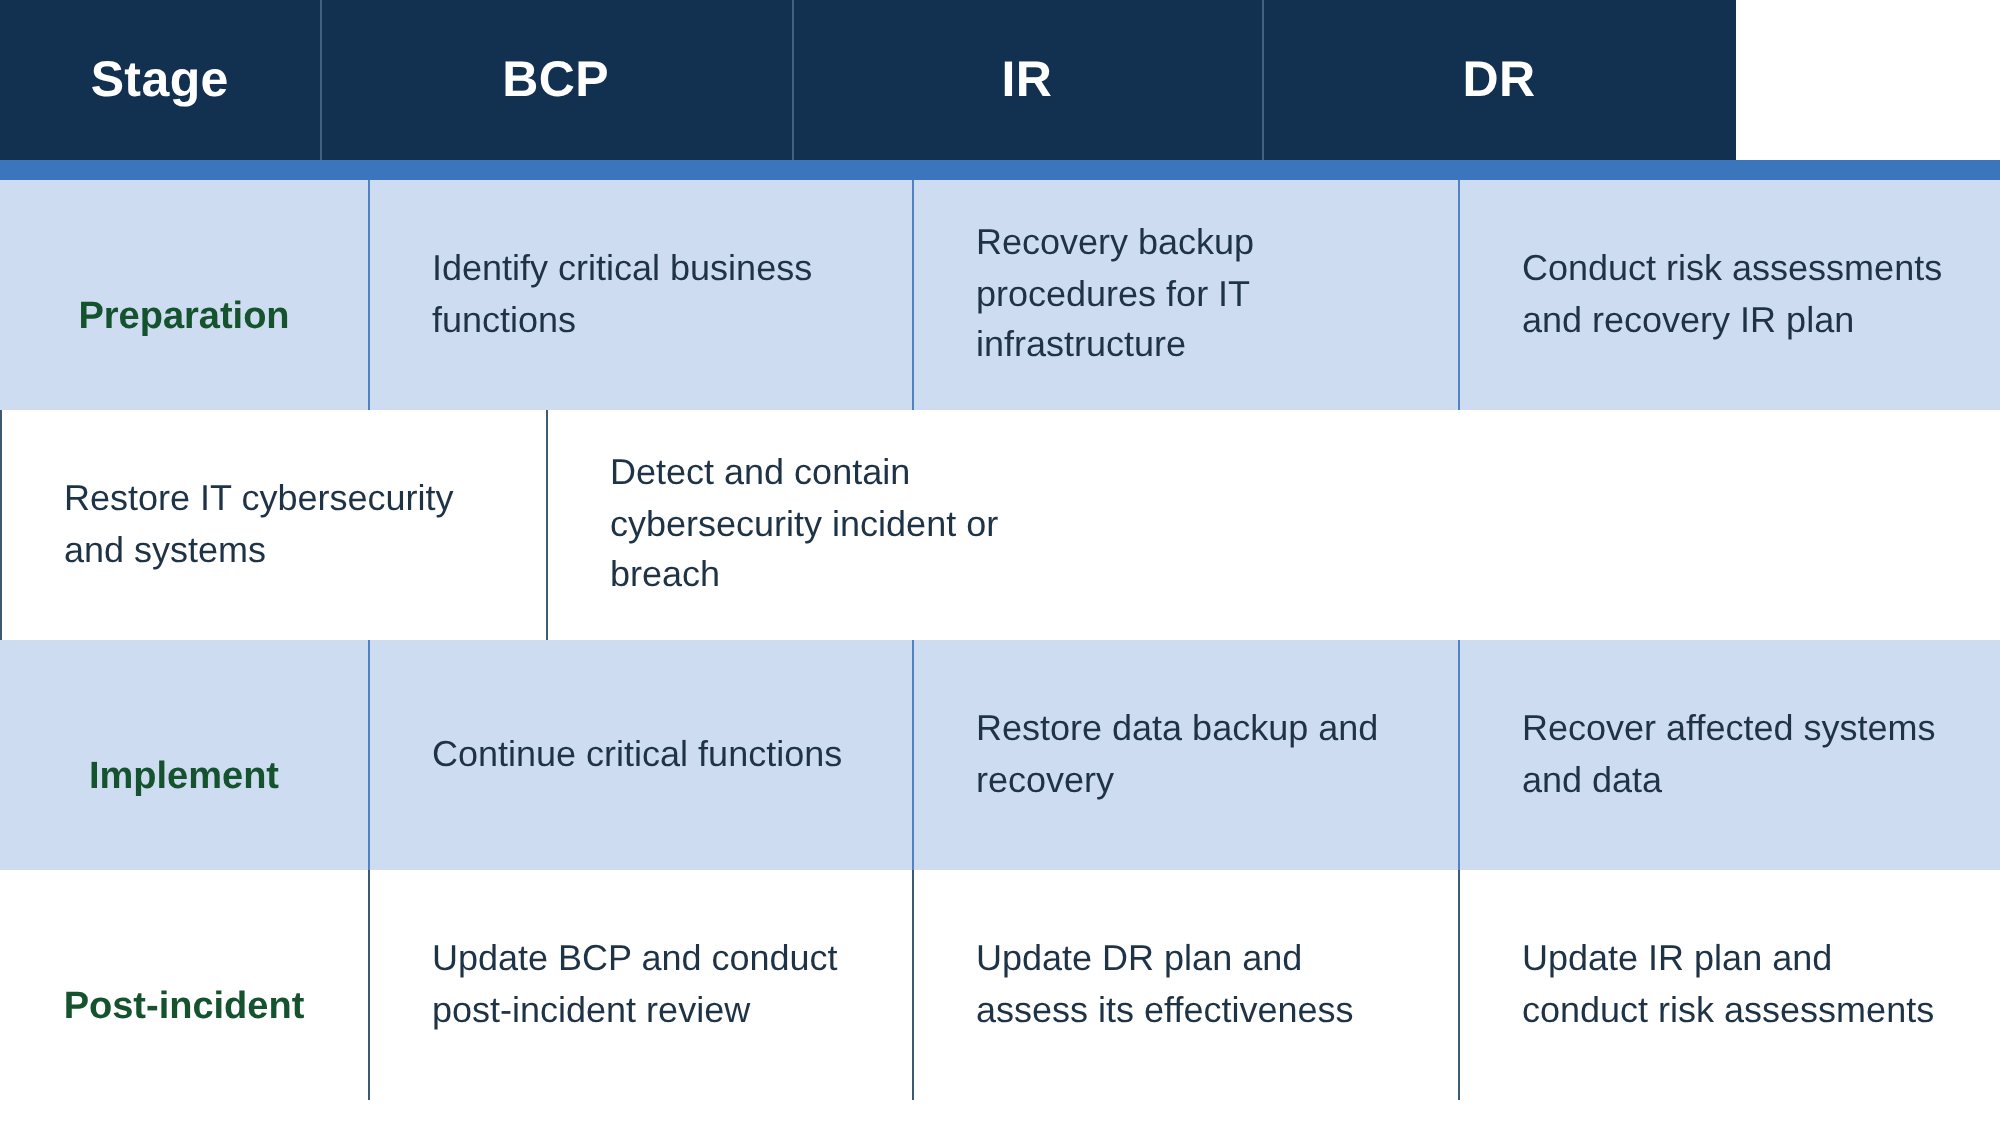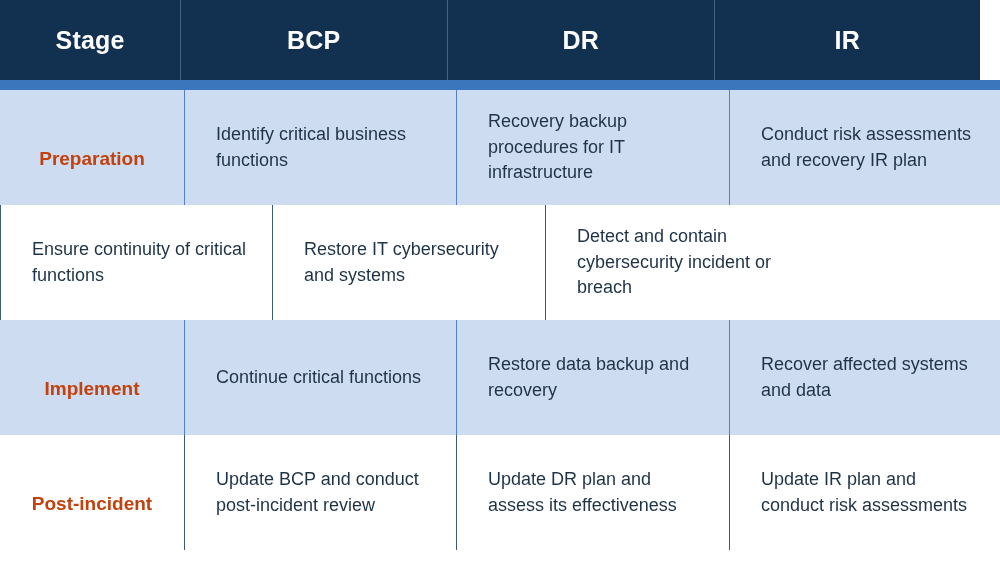--- a/index.html
+++ b/index.html
@@ -16,21 +16,21 @@
   #table-root {
     width: 1000px;
     height: 566px;
     position: relative;
     background: #ffffff;
   }
 
   
   .header-row {
     display: flex;
-    width: 980px;
+    width: 868px;
     height: 80px;
     background: #12304f;
   }
   .header-cell {
     display: flex;
     align-items: center;
     justify-content: center;
     height: 80px;
     color: #ffffff;
     font-size: 25px;
@@ -68,21 +68,21 @@
     height: 115px;
   }
   .body-row.shaded { background: #cedcf1; }
   .body-row.plain  { background: #ffffff; }
 
   .stage-cell {
     display: flex;
     align-items: center;
     justify-content: center;
     height: 138px;
-    color: #c2410c;
+    color: #14532d;
     font-size: 19px;
     font-weight: bold;
     text-align: center;
     padding: 0 8px;
   }
 
   .content-cell {
     display: flex;
     align-items: center;
     height: 115px;
@@ -108,43 +108,40 @@
   }
 </style>
 </head>
 <body>
 
 <div id="table-root">
 
   <div class="header-row">
     <div class="header-cell col-stage">Stage</div>
     <div class="header-cell col-bcp divided">BCP</div>
+    <div class="header-cell col-ir divided">IR</div>
     <div class="header-cell col-dr divided">DR</div>
-    <div class="header-cell col-ir divided">IR</div>
   </div>
 
   <div class="accent-bar"></div>
 
   <div class="body-row shaded">
     <div class="stage-cell col-stage">Preparation</div>
     <div class="content-cell col-bcp">
       <span class="cell-text">Identify critical business functions</span>
     </div>
     <div class="content-cell col-dr">
       <span class="cell-text">Recovery backup procedures for IT infrastructure</span>
     </div>
     <div class="content-cell col-ir">
       <span class="cell-text">Conduct risk assessments and recovery IR plan</span>
     </div>
   </div>
 
   <div class="body-row plain">
-    <div class="content-cell col-bcp">
-      <span class="cell-text">Ensure continuity of critical functions</span>
-    </div>
     <div class="content-cell col-dr">
       <span class="cell-text">Restore IT cybersecurity and systems</span>
     </div>
     <div class="content-cell col-ir">
       <span class="cell-text">Detect and contain cybersecurity incident or breach</span>
     </div>
   </div>
 
   <div class="body-row shaded">
     <div class="stage-cell col-stage">Implement</div>

